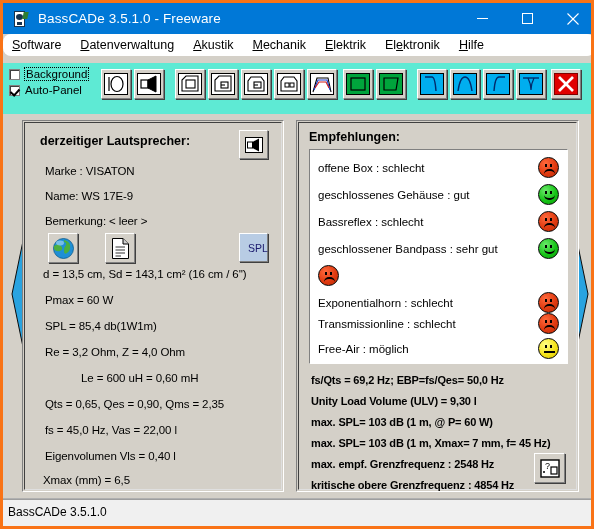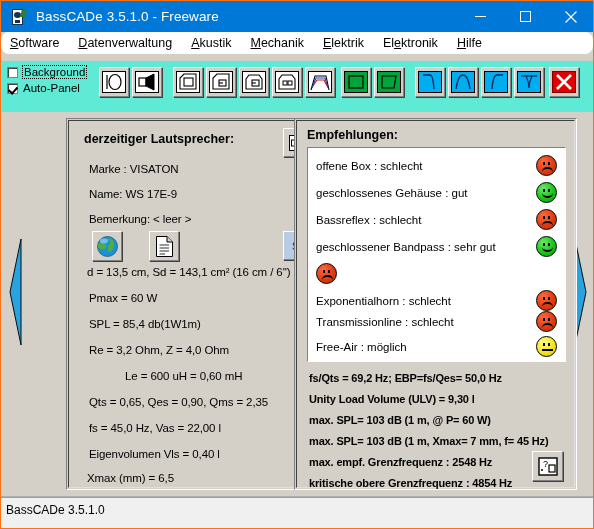--- a/index.html
+++ b/index.html
@@ -7,21 +7,21 @@
     margin: 0; padding: 0;
     width: 594px; height: 529px;
     overflow: hidden;
     font-family: "Liberation Sans", sans-serif;
     background: #ffffff;
   }
   #app {
     position: relative;
     width: 594px; height: 529px;
     background: #d4d0c8;
-    border: 1px solid #f97316;
+    border: 3px solid #f97316;
     overflow: hidden;
   }
 
   
   #titlebar {
     position: absolute; left: 0; top: 0; width: 592px; height: 31px;
     background: #0078d7;
     display: flex; align-items: center;
   }
   #title-icon {
@@ -141,21 +141,21 @@
     border-bottom: 1px solid #ffffff;
   }
   .sunken-panel .inner {
     position: absolute; inset: 1px;
     border-top: 1px solid #404040;
     border-left: 1px solid #404040;
     border-right: 1px solid #dfdfdf;
     border-bottom: 1px solid #dfdfdf;
   }
 
-  #left-panel { left: 19px; top: 6px; width: 262px; height: 372px; margin-left: 46px; }
+  #left-panel { left: 19px; top: 6px; width: 262px; height: 372px; }
   #right-panel { left: 293px; top: 6px; width: 283px; height: 372px; }
 
   .panel-title {
     position: absolute; font-size: 12.5px; font-weight: bold; color: #000;
     white-space: nowrap;
   }
 
   .spec-line {
     position: absolute; font-size: 11.5px; color: #000; white-space: nowrap;
     letter-spacing: -0.1px;

